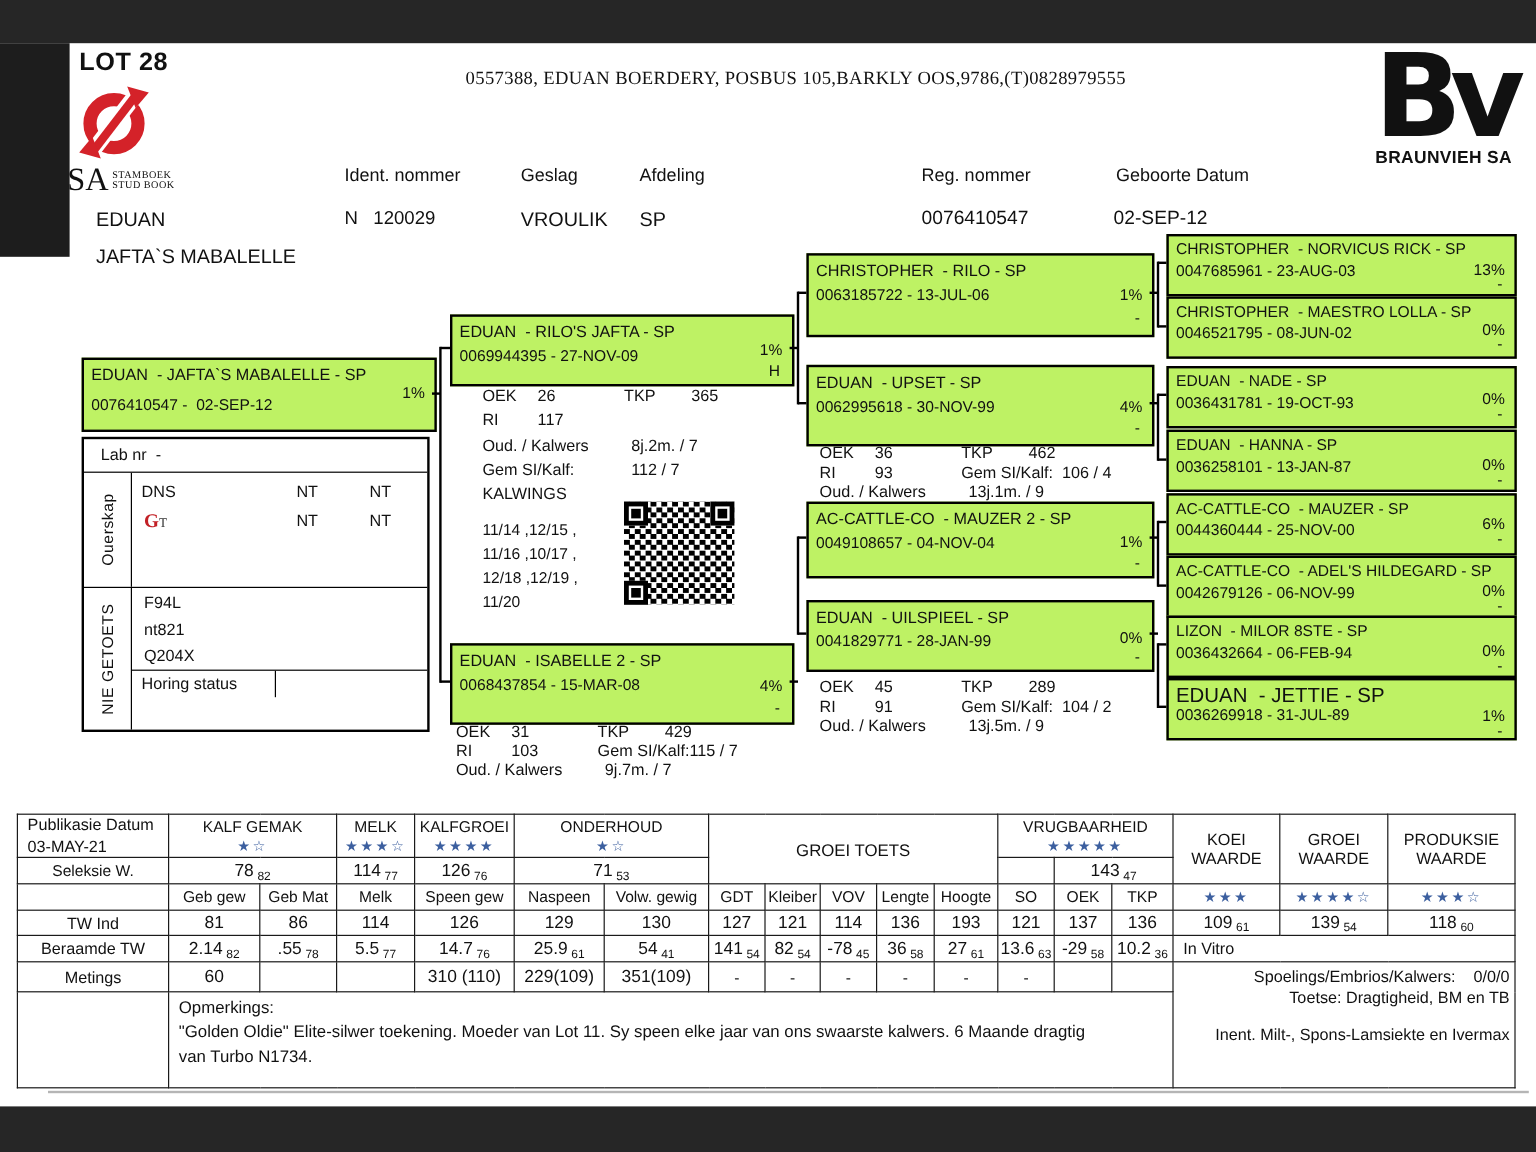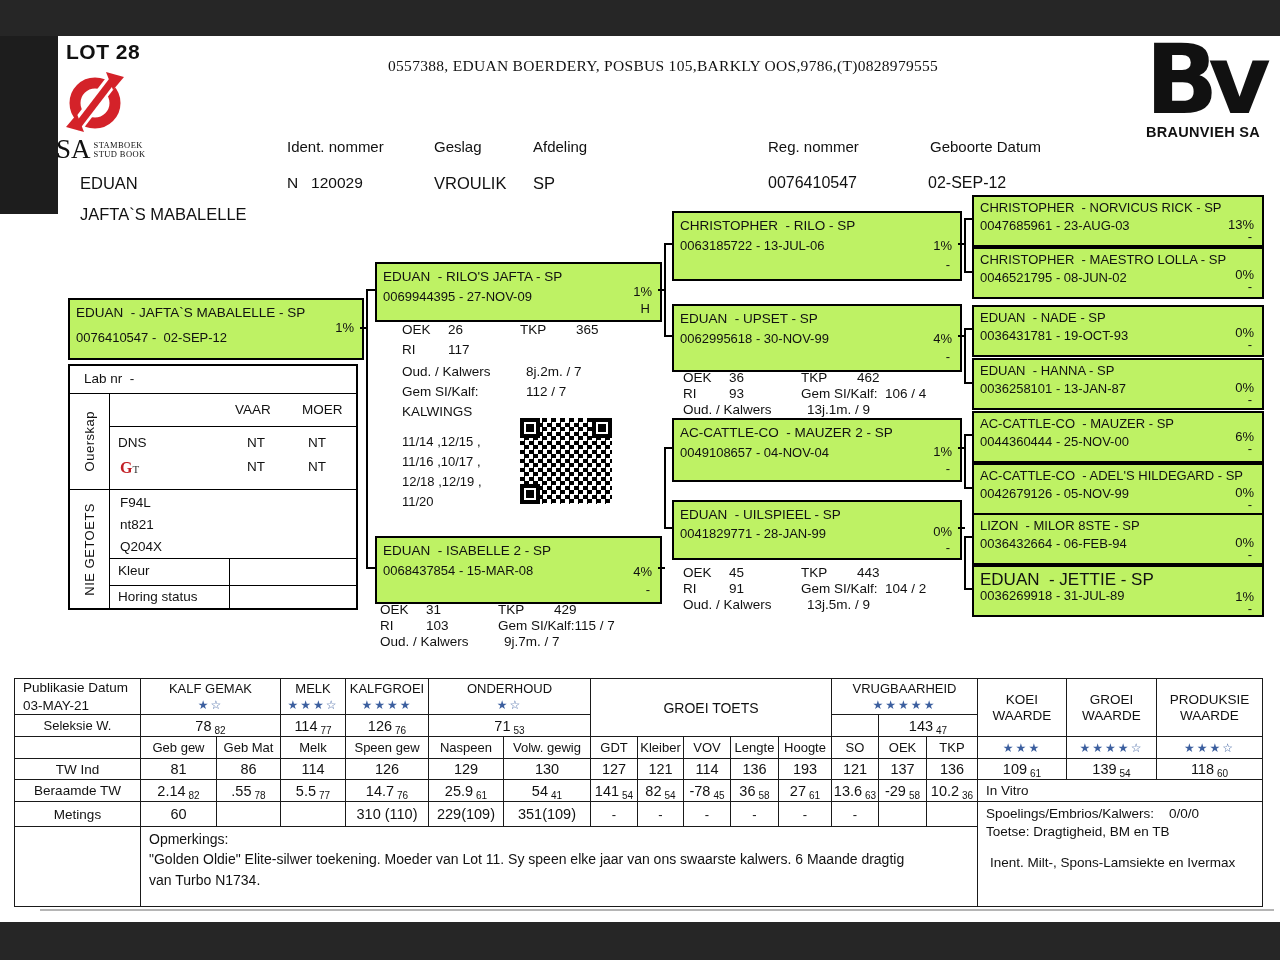--- a/index.html
+++ b/index.html
@@ -54,21 +54,21 @@
            font-size:13px;text-align:center;color:#111;}
   table.bt td{border:1px solid #1a1a1a;padding:0;overflow:hidden;}
   .gname{font-size:13px;line-height:1.15;}
   .stars{color:#3c5f9f;font-size:12px;letter-spacing:2px;margin-top:1px;}
   .bval{font-size:14.5px;}
   .ss{font-size:10px;position:relative;top:3px;margin-left:3px;}
   .num{font-size:14.5px;}
   .tl{text-align:left;padding-left:8px !important;}
   .pubcell{font-size:13.5px;line-height:1.3;}
   .opm{font-size:14px;line-height:1.45;padding:2px 4px 2px 8px !important;text-align:left;vertical-align:top;}
-  .info{font-size:13.5px;line-height:1.35;padding:3px 4px 2px 8px !important;text-align:left;vertical-align:top;}
+  .info{font-size:13.5px;line-height:1.35;padding:3px 4px 2px 8px !important;text-align:right;vertical-align:top;}
   .rule{position:absolute;left:40px;top:909px;width:1234px;height:2px;background:#b5b5b5;}
 </style>
 </head>
 <body>
 
 <div class="page">
 
   <div class="bar" style="left:0;top:0;width:1280px;height:36px"></div>
   <div class="bar" style="left:0;top:922px;width:1280px;height:38px"></div>
   <div class="smudge" style="left:0;top:36px;width:58px;height:178px"></div>
@@ -229,21 +229,21 @@
     <div class="pname">EDUAN  - UILSPIEEL - SP</div>
     <div class="preg" style="top:24px">0041829771 - 28-JAN-99</div>
     <div class="ppct" style="top:22px">0%</div>
     <div class="pdash" style="top:38px">-</div>
   </div>
   <div class="stat" style="left:683px;top:565px;width:270px;line-height:16px">
     <div class="srow" style="margin-bottom:0">
       <span class="ga">OEK</span>
         <span class="gb">45</span>
         <span class="gc">TKP</span>
-        <span>443</span>
+        <span>289</span>
     </div>
     <div class="srow" style="margin-bottom:0">
       <span class="ga">RI</span>
         <span class="gb">91</span>
         <span class="pre">Gem SI/Kalf:  104 / 2</span>
     </div>
     <div class="srow" style="margin-bottom:0">
       <span class="gw">Oud. / Kalwers</span>
         <span>13j.5m. / 9</span>
     </div>
@@ -274,21 +274,21 @@
     <div class="pdash" style="top:32px">-</div>
   </div>
   <div class="pbox" style="left:972px;top:411px;width:288px;height:48px">
     <div class="pname" style="font-size:13px;top:3px">AC-CATTLE-CO  - MAUZER - SP</div>
     <div class="preg" style="top:21px">0044360444 - 25-NOV-00</div>
     <div class="ppct" style="top:16px">6%</div>
     <div class="pdash" style="top:28px">-</div>
   </div>
   <div class="pbox" style="left:972px;top:463px;width:288px;height:48px">
     <div class="pname" style="font-size:13px;top:3px">AC-CATTLE-CO  - ADEL'S HILDEGARD - SP</div>
-    <div class="preg" style="top:21px">0042679126 - 05-NOV-99</div>
+    <div class="preg" style="top:21px">0042679126 - 06-NOV-99</div>
     <div class="ppct" style="top:20px">0%</div>
     <div class="pdash" style="top:32px">-</div>
   </div>
   <div class="pbox" style="left:972px;top:513px;width:288px;height:48px">
     <div class="pname" style="font-size:13px;top:3px">LIZON  - MILOR 8STE - SP</div>
     <div class="preg" style="top:21px">0036432664 - 06-FEB-94</div>
     <div class="ppct" style="top:20px">0%</div>
     <div class="pdash" style="top:32px">-</div>
   </div>
   <div class="pbox" style="left:972px;top:565px;width:288px;height:48px">
@@ -327,24 +327,20 @@
   <div class="conn" style="left:965px;top:536px;width:7px;height:2px"></div>
   <div class="conn" style="left:965px;top:588px;width:7px;height:2px"></div>
 
   <div class="lab">
     <div class="lab-title pre">Lab nr  -</div>
     <div class="lab-sec" style="height:96px;border-bottom:1.5px solid #000">
       <div class="lab-rot">
           <span class="rot">Ouerskap</span>
         </div>
       <div class="lab-main">
-        <div style="height:32px;border-bottom:1px solid #000;position:relative">
-          <span class="abs" style="left:125px;top:8px">VAAR</span>
-          <span class="abs" style="left:192px;top:8px">MOER</span>
-        </div>
         <div style="position:relative;height:62px">
           <span class="abs" style="left:8px;top:8px">DNS</span>
           <span class="abs" style="left:137px;top:8px">NT</span>
           <span class="abs" style="left:198px;top:8px">NT</span>
           <span class="abs" style="left:10px;top:32px"><span class="gt-g">G</span><span class="gt-t">T</span></span>
           <span class="abs" style="left:137px;top:32px">NT</span>
           <span class="abs" style="left:198px;top:32px">NT</span>
         </div>
       </div>
     </div>
@@ -352,24 +348,20 @@
       <div class="lab-rot">
           <span class="rot">NIE GETOETS</span>
         </div>
       <div class="lab-main">
         <div style="display:flex;height:68px;border-bottom:1px solid #000">
           <div style="padding:2px 0 0 10px;line-height:22px">
             <div>F94L</div>
             <div>nt821</div>
             <div>Q204X</div>
           </div>
-        </div>
-        <div style="display:flex;height:26px;border-bottom:1px solid #000">
-          <div style="width:120px;border-right:1px solid #000;padding:4px 0 0 8px;box-sizing:border-box">Kleur</div>
-          <div></div>
         </div>
         <div style="display:flex;height:22px">
           <div style="width:120px;border-right:1px solid #000;padding:3px 0 0 8px;box-sizing:border-box">Horing status</div>
           <div></div>
         </div>
       </div>
     </div>
   </div>
 
   <table class="bt">

